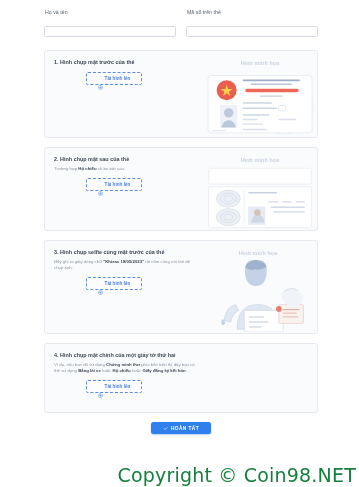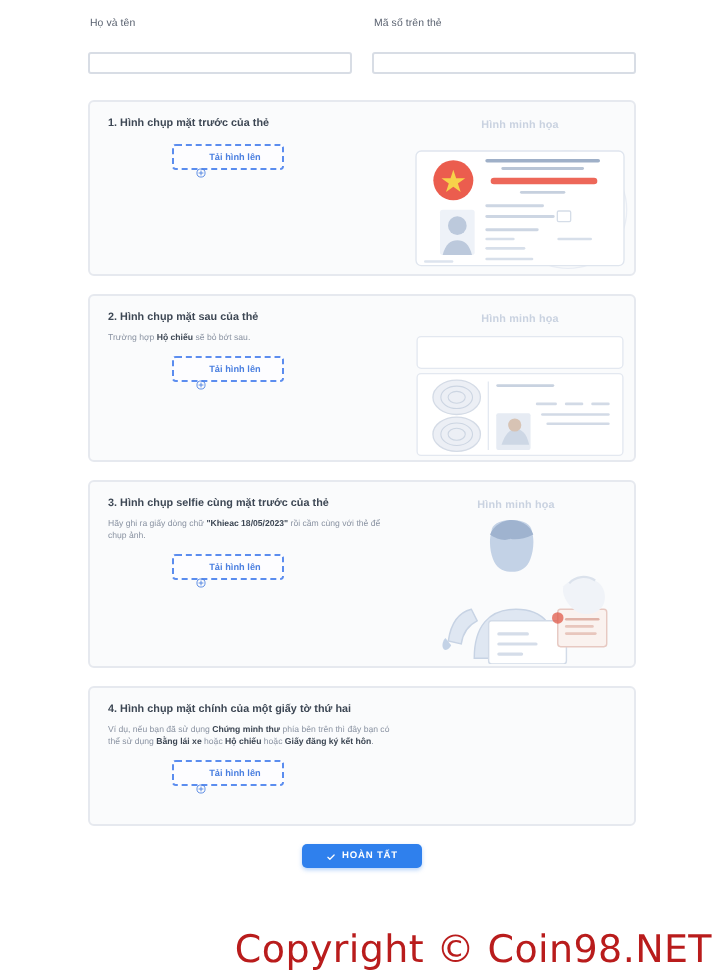--- a/index.html
+++ b/index.html
@@ -87,21 +87,21 @@
     height:12px;padding:0 12px;display:flex;align-items:center;gap:3px;
     font-size:4.8px;font-weight:bold;letter-spacing:.4px;cursor:pointer;
     box-shadow:0 1px 2px rgba(47,128,237,.35);
   }
   .finish-btn .chk{width:5px;height:5px;display:block;}
 
   
   .watermark{
     position:absolute;left:0;right:0;bottom:1px;
     text-align:right;padding-right:3px;
-    font-size:19px;color:#b91c1c;
+    font-size:19px;color:#15803d;
     font-family:"DejaVu Sans", sans-serif;
     letter-spacing:.2px;
     white-space:nowrap;
     margin-left:32px;
   }
 </style>
 </head>
 <body>
 
 <div class="page">

